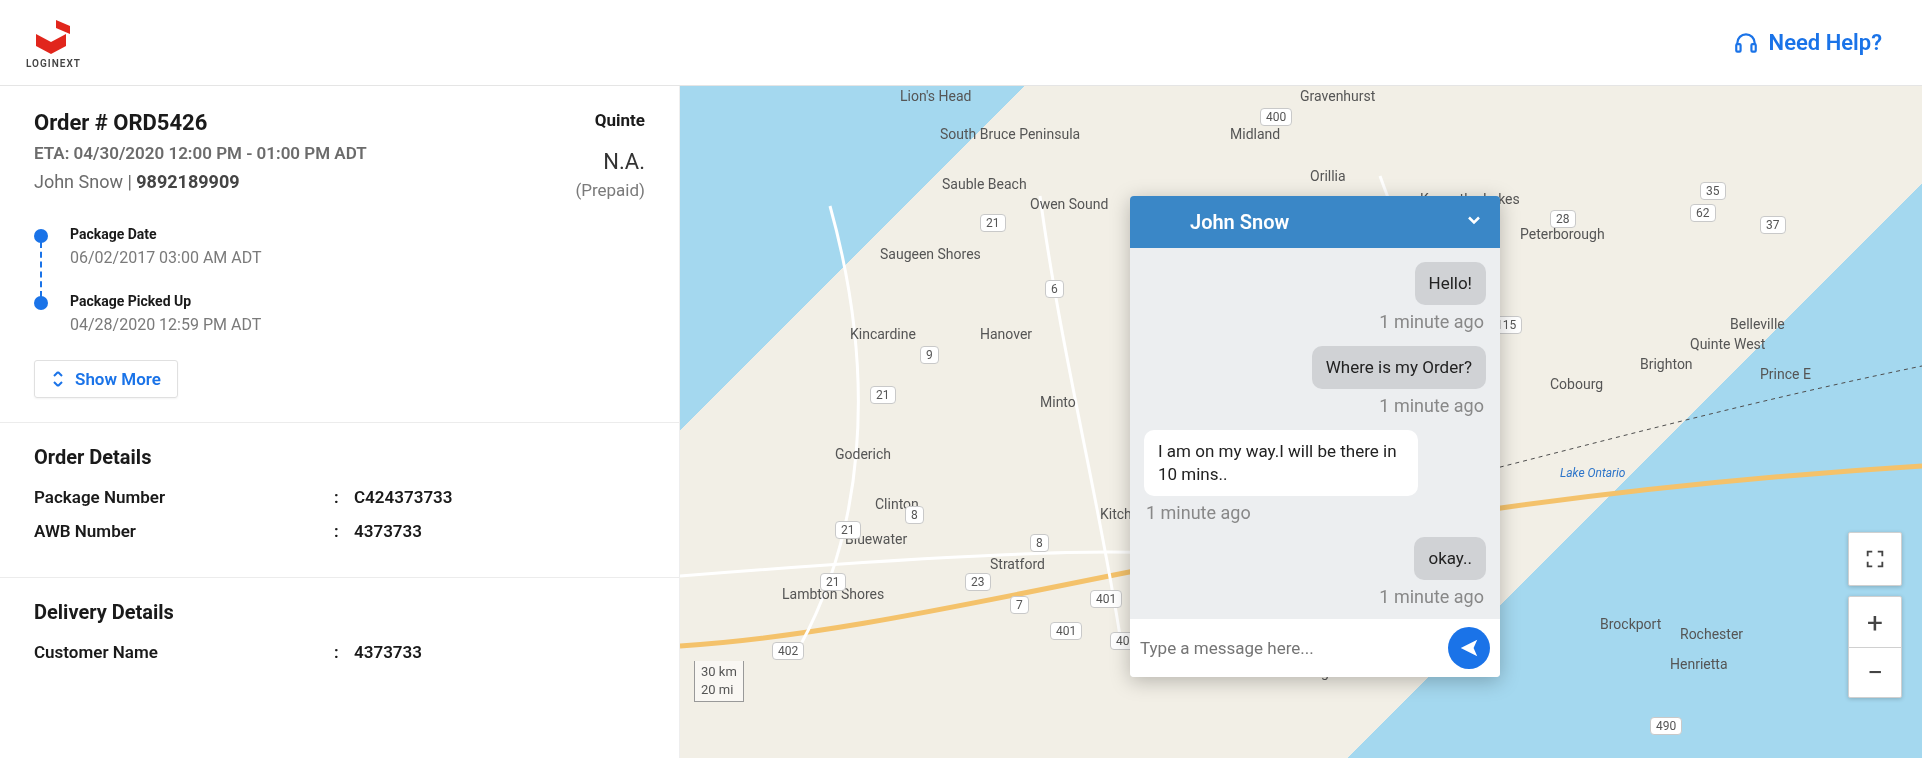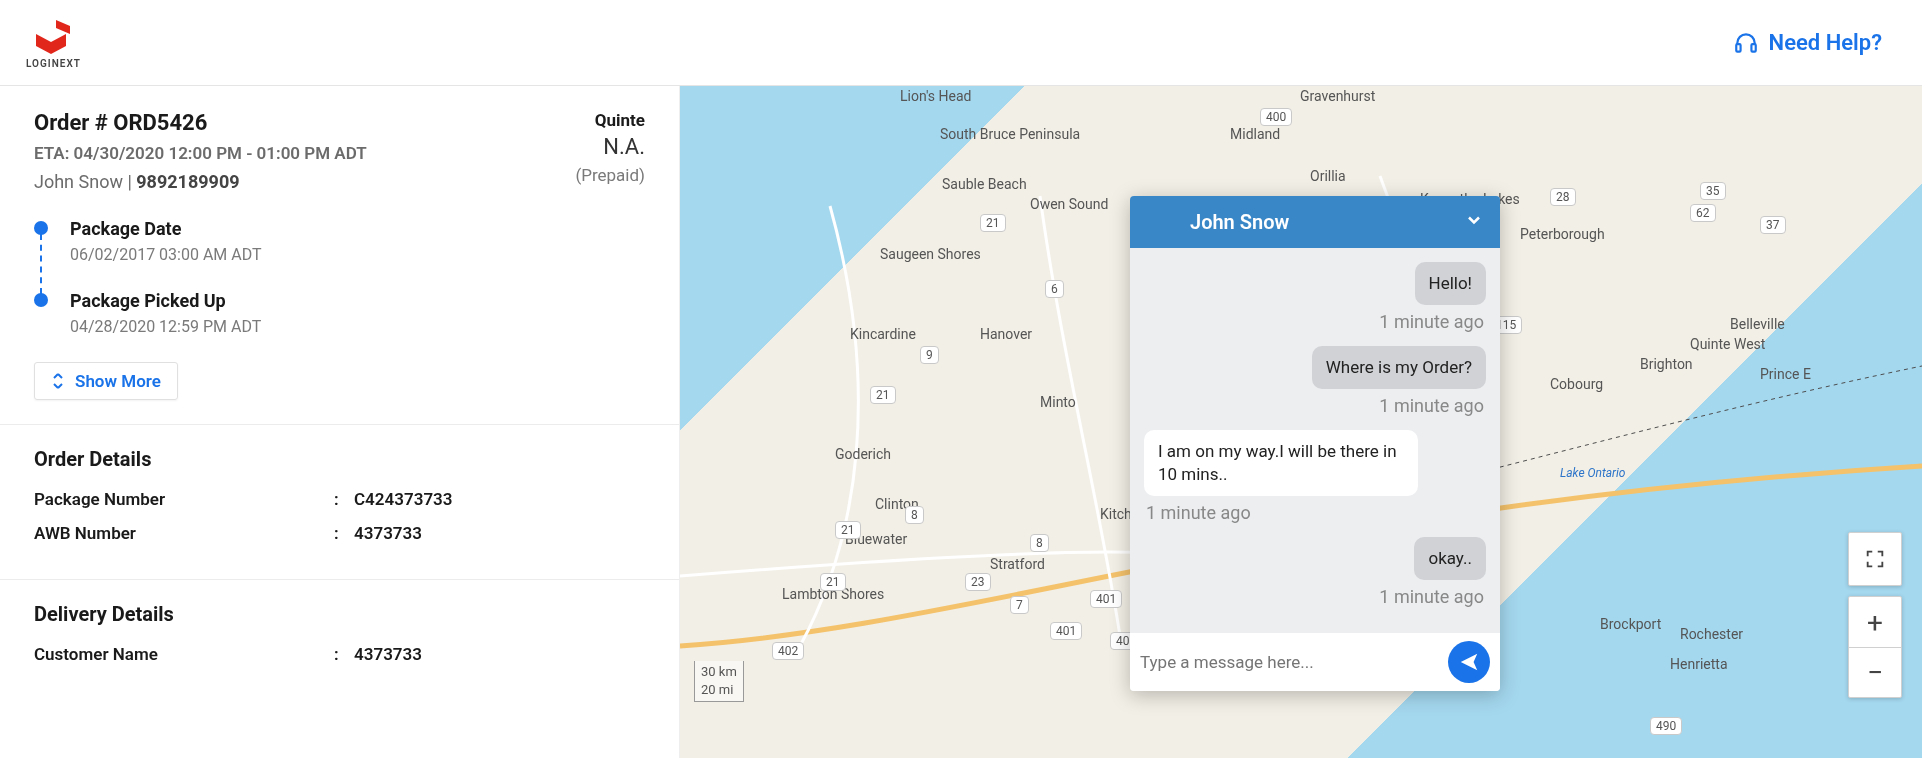--- a/index.html
+++ b/index.html
@@ -25,32 +25,32 @@
   .left-panel { width: 680px; border-right: 1px solid #eee; overflow: hidden; }
   .map-panel { flex: 1; position: relative; }
 
   
   .order-summary { padding: 24px 34px 26px 34px; display: flex; justify-content: space-between; }
   .order-summary .title { font-size: 22px; font-weight: 700; color: #1a1a1a; }
   .order-summary .eta { font-size: 17px; color: #6b6b6b; margin-top: 8px; font-weight: 600; }
   .order-summary .cust { font-size: 18px; color: #6b6b6b; margin-top: 8px; }
   .order-summary .cust .phone { font-weight: 700; color: #444; }
   .order-summary .amount-lbl { font-size: 17px; font-weight: 700; color: #1a1a1a; text-align: right; }
-  .order-summary .amount-val { font-size: 22px; color: #333; text-align: right; margin-top: 4px; }
+  .order-summary .amount-val { font-size: 22px; color: #333; text-align: right; margin-top: 19px; }
   .order-summary .prepaid  { font-size: 17px; color: #7a7a7a; text-align: center; margin-top: 6px; }
 
   
   .timeline { padding: 0 34px 24px 34px; border-bottom: 1px solid #ececec; }
   .tl-row { display: flex; align-items: flex-start; position: relative; padding-bottom: 26px; }
   .tl-dot { width: 14px; height: 14px; border-radius: 50%; background: #1a73e8; margin-top: 3px; margin-right: 22px; position: relative; z-index: 2; }
   .tl-row.has-line::after {
     content: ""; position: absolute; left: 6px; top: 16px; bottom: -4px;
     border-left: 2px dashed #1a73e8; z-index: 1;
   }
-  .tl-title { font-size: 18px; font-weight: 700; color: #1a1a1a; }
+  .tl-title { font-size: 14px; font-weight: 700; color: #1a1a1a; }
   .tl-date  { font-size: 16px; color: #7a7a7a; margin-top: 6px; }
   .show-more {
     display: inline-flex; align-items: center; gap: 10px;
     border: 1px solid #e0e0e0; padding: 8px 16px; border-radius: 3px;
     color: #1a73e8; font-weight: 600; font-size: 17px; cursor: pointer;
     box-shadow: 0 1px 2px rgba(0,0,0,.05);
   }
 
   
   .section { padding: 22px 34px; border-bottom: 1px solid #ececec; }
@@ -85,21 +85,21 @@
     background: #3a87c7; color: #fff; height: 52px;
     display: flex; align-items: center; padding: 0 16px 0 60px; position: relative;
     font-size: 20px; font-weight: 600;
   }
   .chat-avatar {
     position: absolute; left: 6px; top: -24px; width: 56px; height: 56px; border-radius: 50%;
     background: #e6e6e6; border: 3px solid #fff; display:flex;align-items:center;justify-content:center;
     box-shadow: 0 2px 6px rgba(0,0,0,.3);
   }
   .chat-chevron { margin-left: auto; cursor: pointer; }
-  .chat-body { padding: 14px 14px 16px 14px; display:flex; flex-direction:column; gap:4px; max-height: 420px; }
+  .chat-body { padding: 14px 14px 2px 14px; display:flex; flex-direction:column; gap:4px; max-height: 420px; }
   .msg { max-width: 80%; padding: 10px 14px; border-radius: 10px; font-size: 17px; line-height: 1.35; }
   .msg.in   { background: #d0d2d5; color: #222; align-self: flex-end; }
   .msg.out  { background: #ffffff; color: #222; align-self: flex-start; }
   .ts { font-size: 18px; color: #888; margin: 2px 2px 10px 2px; }
   .ts.right { align-self: flex-end; }
   .ts.left  { align-self: flex-start; }
   .chat-input-row { display:flex; align-items:center; background:#fff; padding: 8px 10px; }
   .chat-input { flex:1; border:none; outline:none; font-size: 17px; color:#444; }
   .send-btn { width: 42px; height: 42px; border-radius: 50%; background:#1a73e8; display:flex;align-items:center;justify-content:center; cursor:pointer; }
   .send-btn svg { fill:#fff; }
@@ -251,21 +251,21 @@
         <div class="map-route" style="left: 350px; top: 448px;">8</div>
         <div class="map-route" style="left: 285px; top: 487px;">23</div>
         <div class="map-route" style="left: 330px; top: 510px;">7</div>
         <div class="map-route" style="left: 410px; top: 504px;">401</div>
         <div class="map-route" style="left: 370px; top: 536px;">401</div>
         <div class="map-route" style="left: 430px; top: 546px;">403</div>
         <div class="map-route" style="left: 92px; top: 556px;">402</div>
         <div class="map-route" style="left: 744px; top: 172px;">7</div>
         <div class="map-route" style="left: 760px; top: 200px;">7</div>
         <div class="map-route" style="left: 693px; top: 148px;">35</div>
-        <div class="map-route" style="left: 870px; top: 102px;">28</div>
+        <div class="map-route" style="left: 870px; top: 124px;">28</div>
         <div class="map-route" style="left: 810px; top: 230px;">115</div>
         <div class="map-route" style="left: 1020px; top: 96px;">35</div>
         <div class="map-route" style="left: 1080px; top: 130px;">37</div>
         <div class="map-route" style="left: 1010px; top: 118px;">62</div>
         <div class="map-route" style="left: 738px; top: 278px;">401</div>
         <div class="map-route" style="left: 720px; top: 290px;">407</div>
         <div class="map-route" style="left: 970px; top: 596px; margin-top: 35px;">490</div>
       </div>
     <div class="lake-label" style="left:880px;top:380px">Lake Ontario</div>
 

